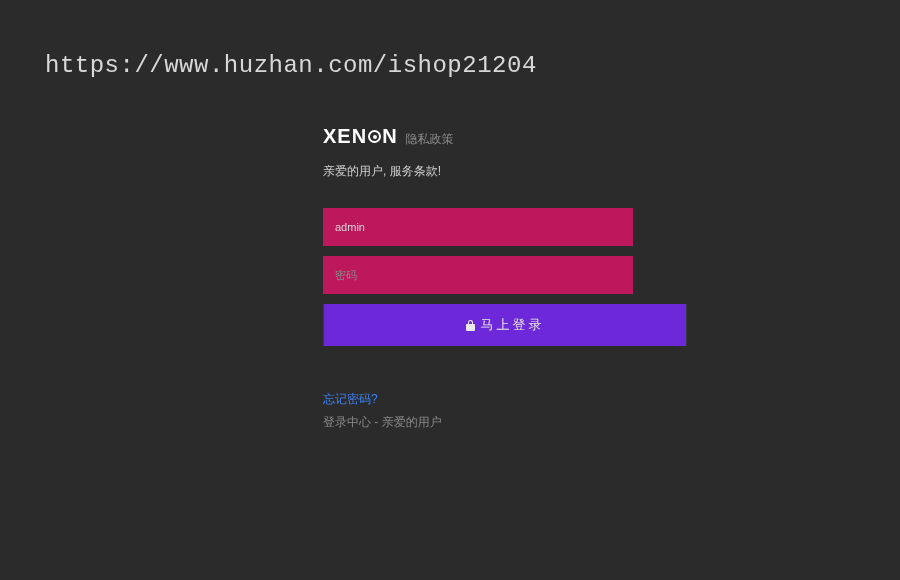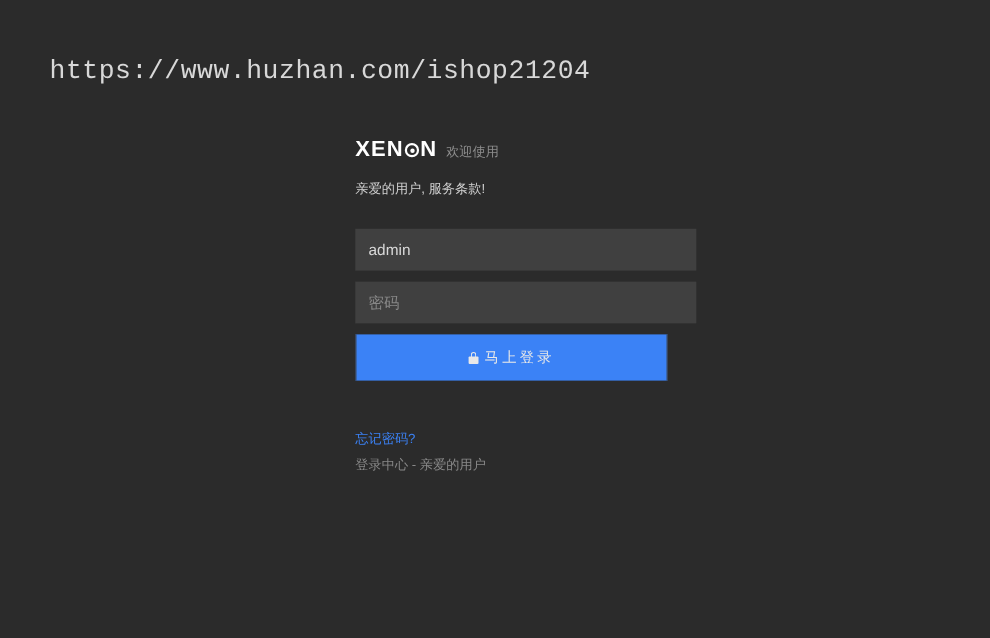--- a/index.html
+++ b/index.html
@@ -72,36 +72,36 @@
       color: #8d8d8d;
     }
     .welcome {
       font-size: 12px;
       color: #d0d0d0;
       margin-bottom: 28px;
     }
     .input-field {
       width: 310px;
       height: 38px;
-      background-color: #404040;
+      background-color: #be185d;
       border: none;
       color: #d8d8d8;
-      font-size: 14px;
+      font-size: 11px;
       padding: 0 12px;
       margin-bottom: 10px;
       outline: none;
       font-family: inherit;
     }
     .input-field::placeholder {
       color: #888888;
     }
     .login-button {
-      width: 284px;
+      width: 364px;
       height: 42px;
-      background-color: #3b82f6;
+      background-color: #6d28d9;
       border: none;
       border-left: 1px solid #3a3a3a;
       border-right: 1px solid #3a3a3a;
       color: #e8e8e8;
       font-size: 13px;
       cursor: pointer;
       display: flex;
       align-items: center;
       justify-content: center;
       gap: 6px;
@@ -162,21 +162,21 @@
 
 <div class="url">https://www.huzhan.com/ishop21204</div>
 
 <div class="login-container">
   <div class="logo-row">
     <span class="logo">
       <span>XEN</span>
         <span class="o-icon"></span>
         <span>N</span>
     </span>
-    <span class="logo-sub">欢迎使用</span>
+    <span class="logo-sub">隐私政策</span>
   </div>
   <div class="welcome">亲爱的用户, 服务条款!</div>
 
   <input type="text" class="input-field" value="admin" style="">
 
   <input type="password" class="input-field" placeholder="密码" style="">
 
   <button class="login-button">
     <span class="lock-icon"></span>
     <span>马上登录</span>

